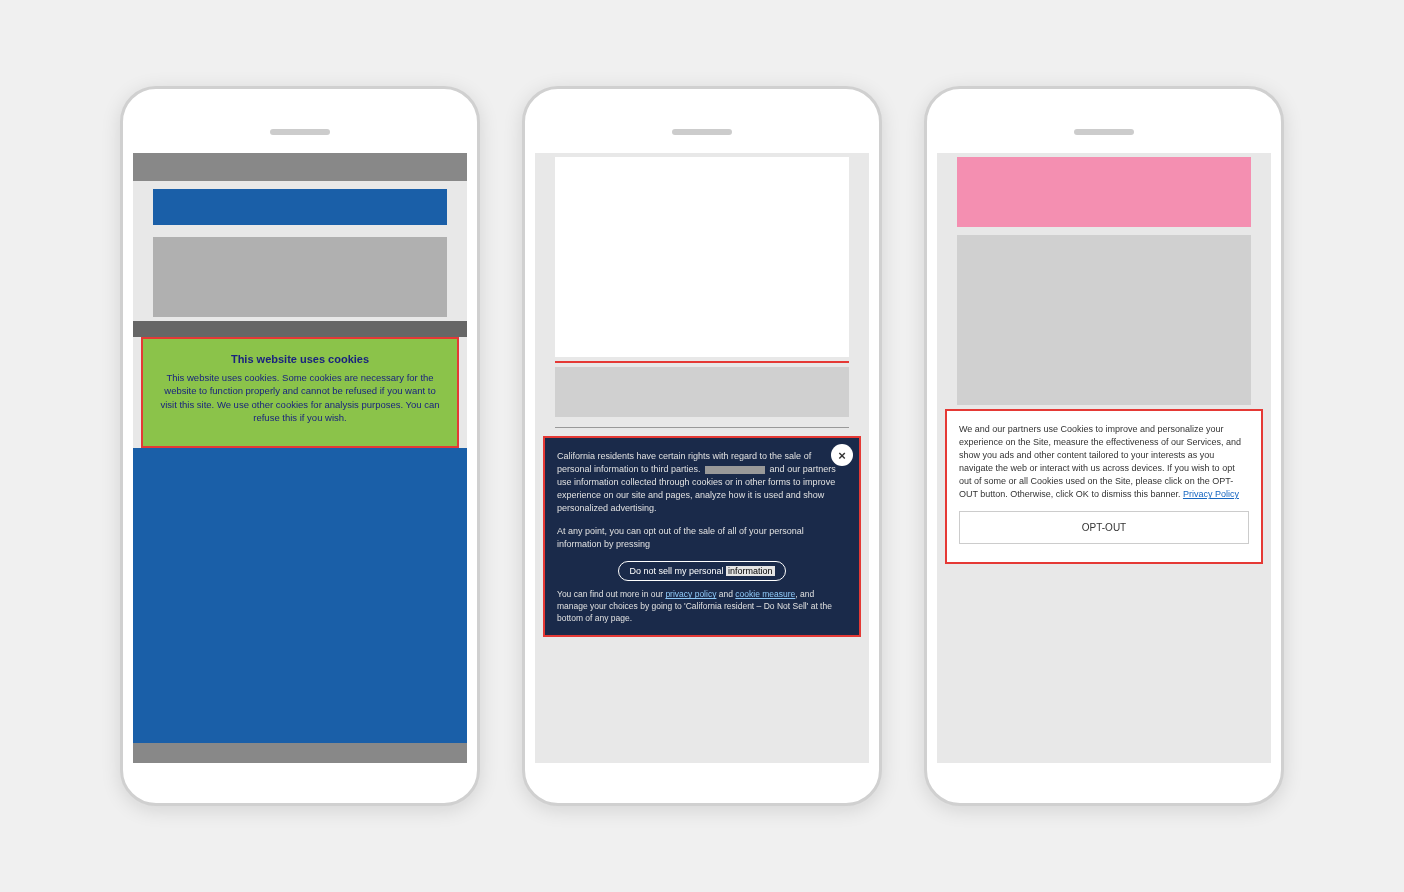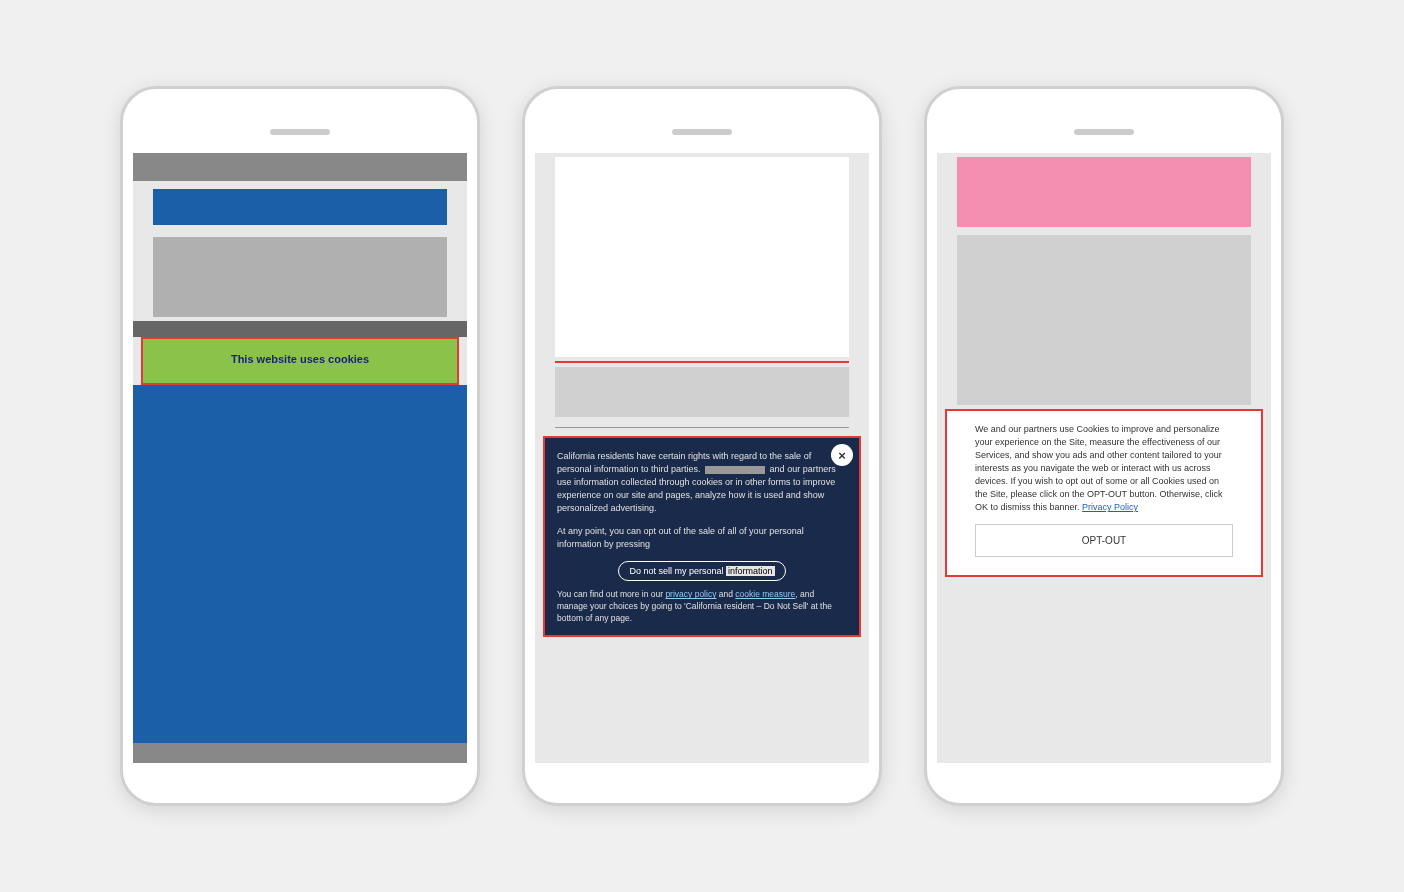--- a/index.html
+++ b/index.html
@@ -231,21 +231,21 @@
       height: 170px;
       background: #d0d0d0;
       margin: 4px auto;
     }
 
     
     .partners-banner {
       background: #fff;
       border: 2.5px solid #e53935;
       margin: 0 8px;
-      padding: 12px 28px;
+      padding: 12px 12px;
     }
     .partners-banner .partners-text {
       font-size: 9px;
       color: #333;
       line-height: 1.45;
       margin-bottom: 10px;
     }
     .partners-banner .privacy-link {
       color: #1565c0;
       text-decoration: underline;
@@ -281,20 +281,21 @@
 
   <div class="phone">
     <div class="phone-screen">
       <div class="p1-top-gray"></div>
       <div class="p1-blue-bar"></div>
       <div class="p1-gray-block"></div>
       <div class="p1-dark-strip"></div>
 
       <div class="cookie-banner-green">
         <div class="banner-title">This website uses cookies</div>
+        <div class="banner-text">This website uses cookies. Some cookies are necessary for the website to function properly and cannot be refused if you want to visit this site. We use other cookies for analysis purposes. You can refuse this if you wish.</div>
       </div>
 
       <div class="p1-bottom-blue"></div>
       <div class="p1-bottom-gray"></div>
     </div>
   </div>
 
   <div class="phone">
     <div class="phone-screen">
       <div class="p2-white-block"></div>

